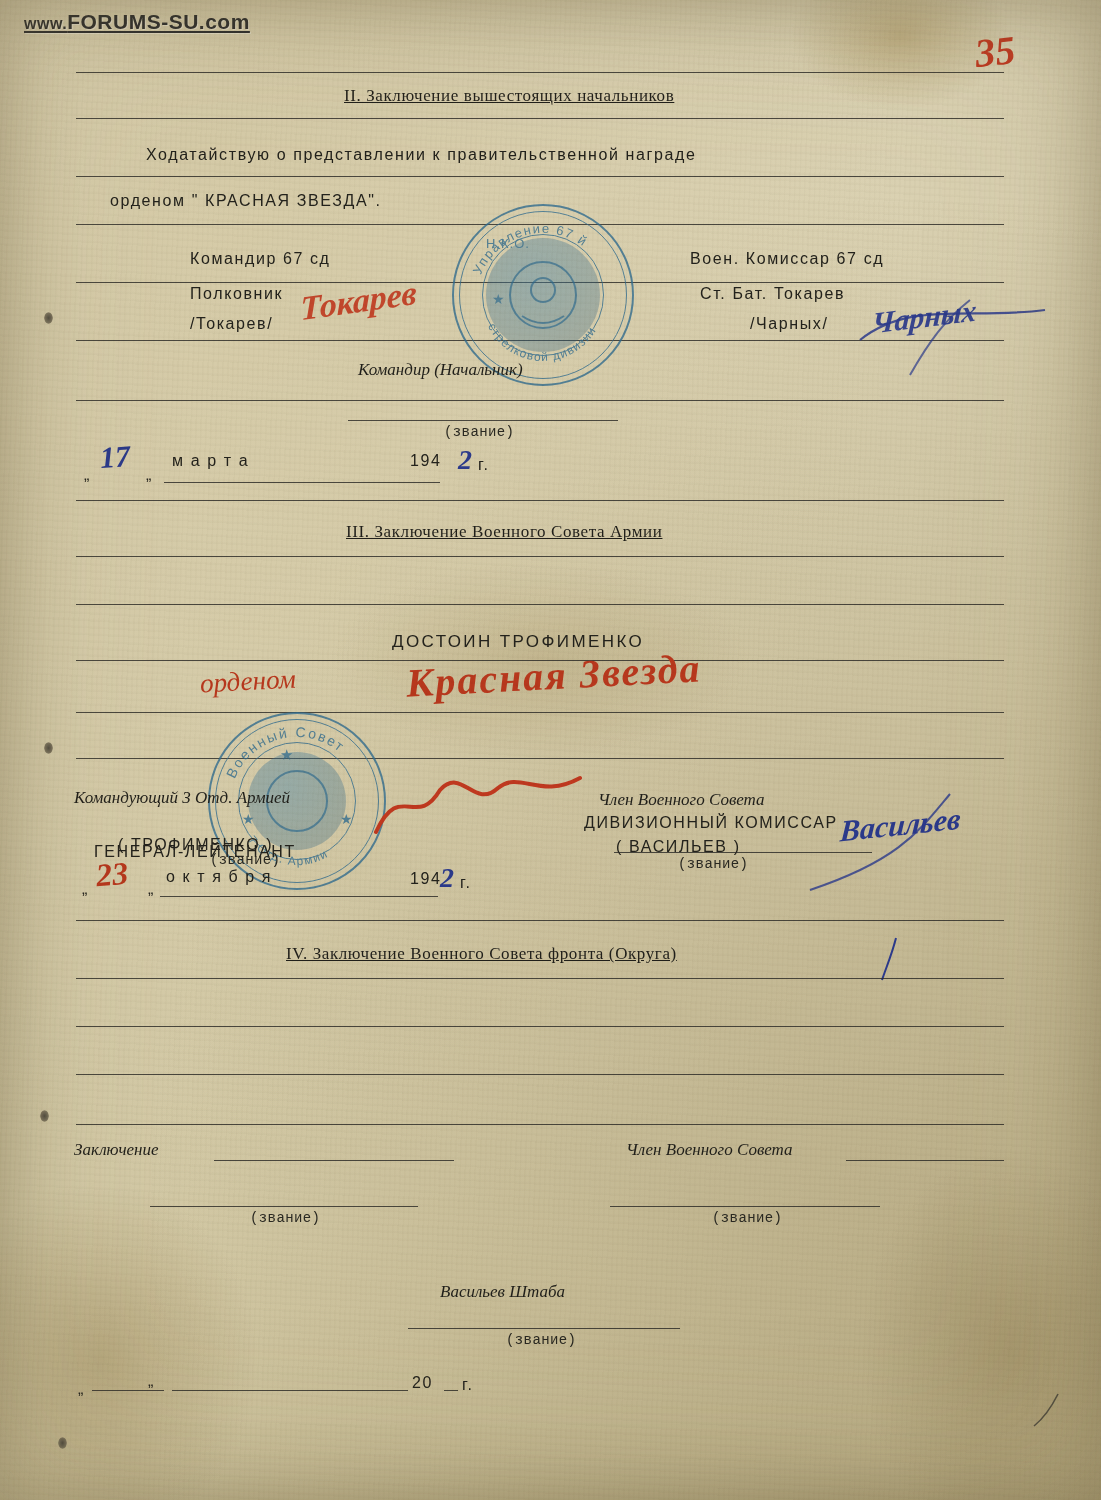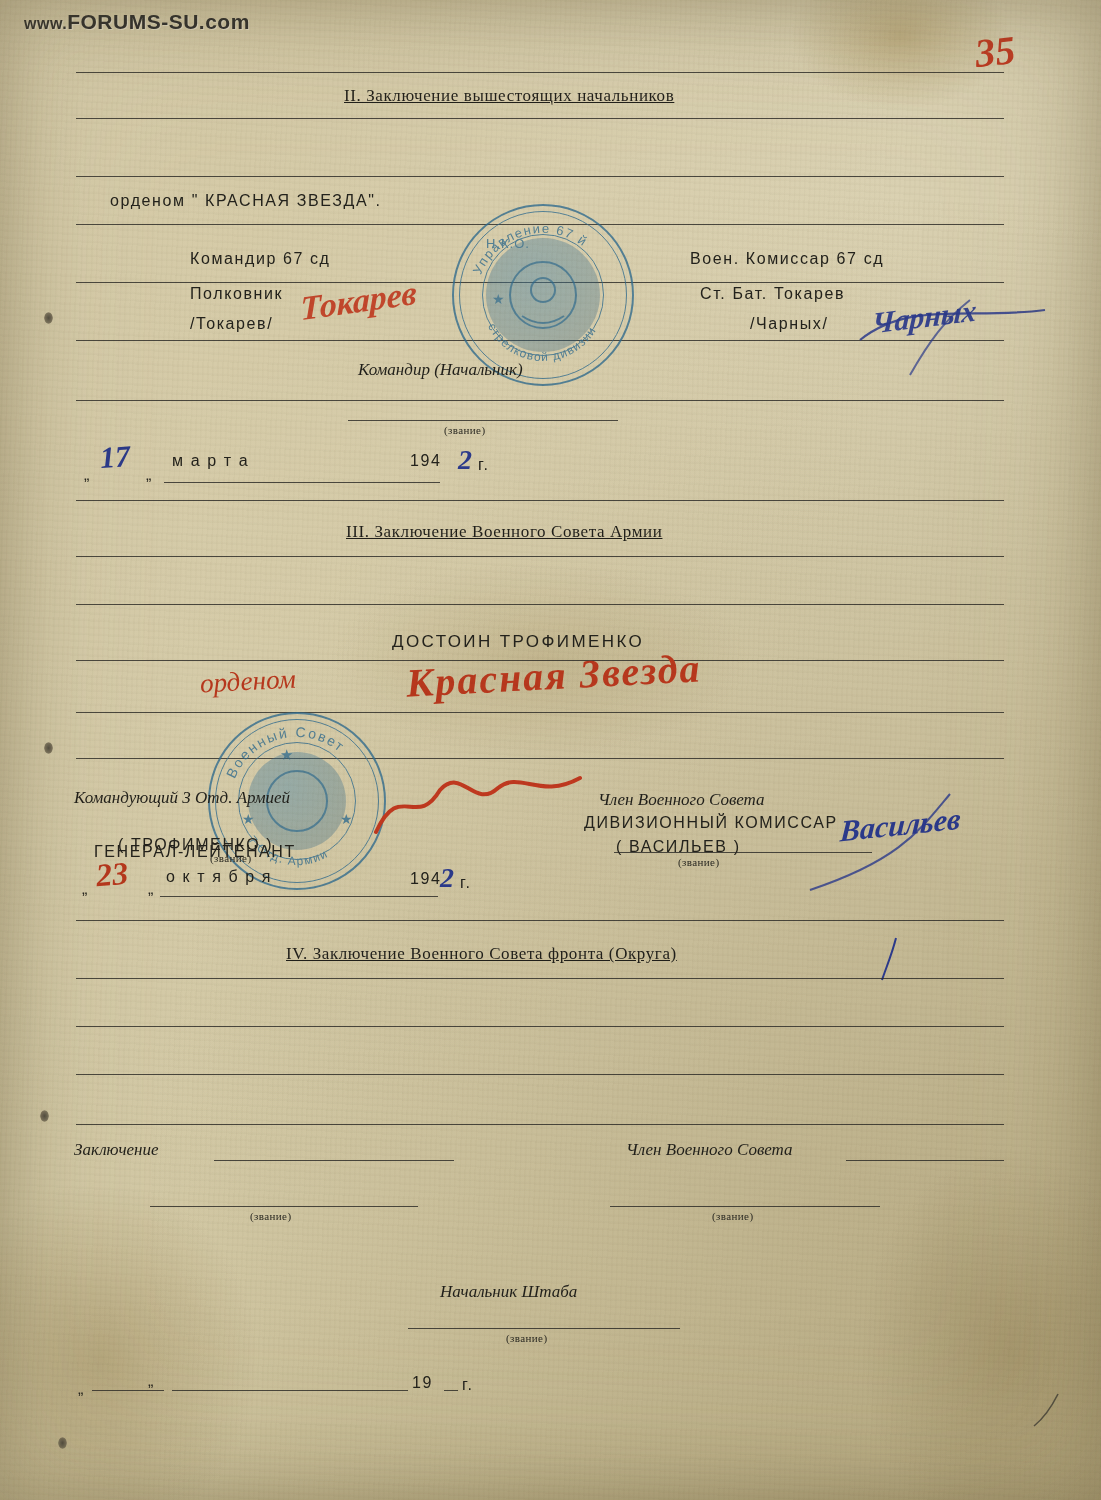--- a/index.html
+++ b/index.html
@@ -47,20 +47,21 @@
   .watermark {
     position: absolute;
     top: 10px;
     left: 24px;
     font-family: "Liberation Sans", sans-serif;
     font-weight: bold;
     font-size: 21px;
     letter-spacing: 0.5px;
     color: #2e2e2e;
     text-shadow: 1px 1px 0 rgba(255,255,255,0.35);
+    text-decoration: underline;
   }
   .watermark .www { font-size: 16px; }
 
   
   .rule {
     position: absolute;
     height: 0;
     border-top: 1.6px solid #2b2a26;
     opacity: 0.82;
   }
@@ -83,22 +84,22 @@
     color: #201f1a;
     text-decoration: underline;
   }
   .italic-lbl {
     font-family: "Liberation Serif", serif;
     font-style: italic;
     font-size: 17px;
     color: #201f1a;
   }
   .small-lbl {
-    font-family: Liberation Serif, serif;
-    font-size: 11px;
+    font-family: Liberation Mono, monospace;
+    font-size: 14px;
     color: #2a2922;
     letter-spacing: 0.4px;
   }
   .hand {
     font-family: "Liberation Serif", serif;
     font-style: italic;
     font-weight: bold;
   }
 
   
@@ -153,20 +154,21 @@
 
   <div class="punch" style="left:44px;top:312px;"></div>
   <div class="punch" style="left:44px;top:742px;"></div>
   <div class="punch" style="left:40px;top:1110px;"></div>
   <div class="punch" style="left:58px;top:1437px;"></div>
 
   <div class="rule" style="left:76px;top:72px;width:928px;"></div>
   <div class="txt heading" style="left:344px;top:86px;">II. Заключение вышестоящих начальников</div>
   <div class="rule" style="left:76px;top:118px;width:928px;"></div>
 
+  <div class="txt typed" style="left:146px;top:146px;">Ходатайствую о представлении к правительственной награде</div>
   <div class="rule" style="left:76px;top:176px;width:928px;"></div>
 
   <div class="txt typed" style="left:110px;top:192px;">орденом " КРАСНАЯ ЗВЕЗДА".</div>
   <div class="rule" style="left:76px;top:224px;width:928px;"></div>
 
   <div class="txt typed" style="left:190px;top:250px;">Командир 67 сд</div>
   <div class="txt typed" style="left:690px;top:250px;">Воен. Комиссар 67 сд</div>
 
   <div class="txt typed" style="left:190px;top:285px;">Полковник</div>
   <div class="txt typed" style="left:700px;top:285px;">Ст. Бат. Токарев</div>
@@ -295,29 +297,29 @@
   <div class="txt italic-lbl" style="left:74px;top:1140px;">Заключение</div>
   <div class="rule" style="left:214px;top:1160px;width:240px;border-top-width:1.2px;"></div>
   <div class="txt italic-lbl" style="left:626px;top:1140px;">Член Военного Совета</div>
   <div class="rule" style="left:846px;top:1160px;width:158px;border-top-width:1.2px;"></div>
 
   <div class="rule" style="left:150px;top:1206px;width:268px;border-top-width:1.2px;"></div>
   <div class="txt small-lbl" style="left:250px;top:1210px;">(звание)</div>
   <div class="rule" style="left:610px;top:1206px;width:270px;border-top-width:1.2px;"></div>
   <div class="txt small-lbl" style="left:712px;top:1210px;">(звание)</div>
 
-  <div class="txt italic-lbl" style="left:440px;top:1282px;">Начальник Штаба</div>
+  <div class="txt italic-lbl" style="left:440px;top:1282px;">Васильев Штаба</div>
   <div class="rule" style="left:408px;top:1328px;width:272px;border-top-width:1.2px;"></div>
   <div class="txt small-lbl" style="left:506px;top:1332px;">(звание)</div>
 
   <div class="txt typed" style="left:78px;top:1380px;">„</div>
   <div class="txt typed" style="left:148px;top:1372px;">„</div>
   <div class="rule" style="left:92px;top:1390px;width:72px;border-top-width:1.2px;"></div>
   <div class="rule" style="left:172px;top:1390px;width:236px;border-top-width:1.2px;"></div>
-  <div class="txt typed" style="left:412px;top:1374px;">19</div>
+  <div class="txt typed" style="left:412px;top:1374px;">20</div>
   <div class="rule" style="left:444px;top:1390px;width:14px;border-top-width:1.2px;"></div>
   <div class="txt typed" style="left:462px;top:1376px;">г.</div>
 
   <svg class="scratch" style="left:1028px;top:1390px;width:40px;height:40px;" viewBox="0 0 40 40">
     <path d="M30,4 C24,16 16,28 6,36" stroke="#2b2b2b" stroke-width="1.6" fill="none" opacity="0.7"></path>
   </svg>
 
   <div class="grain"></div>
   <div class="edge-dark"></div>
 </div>

